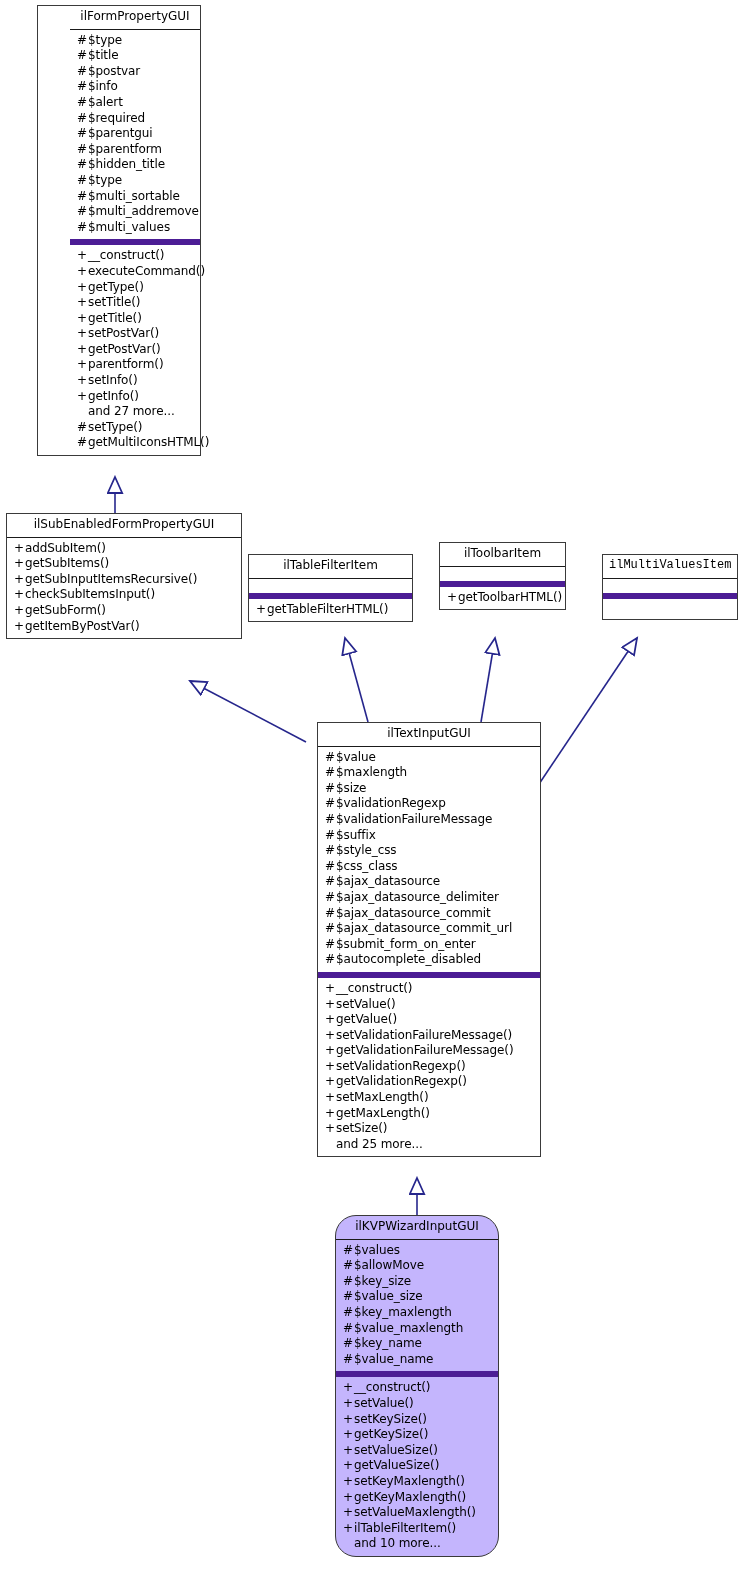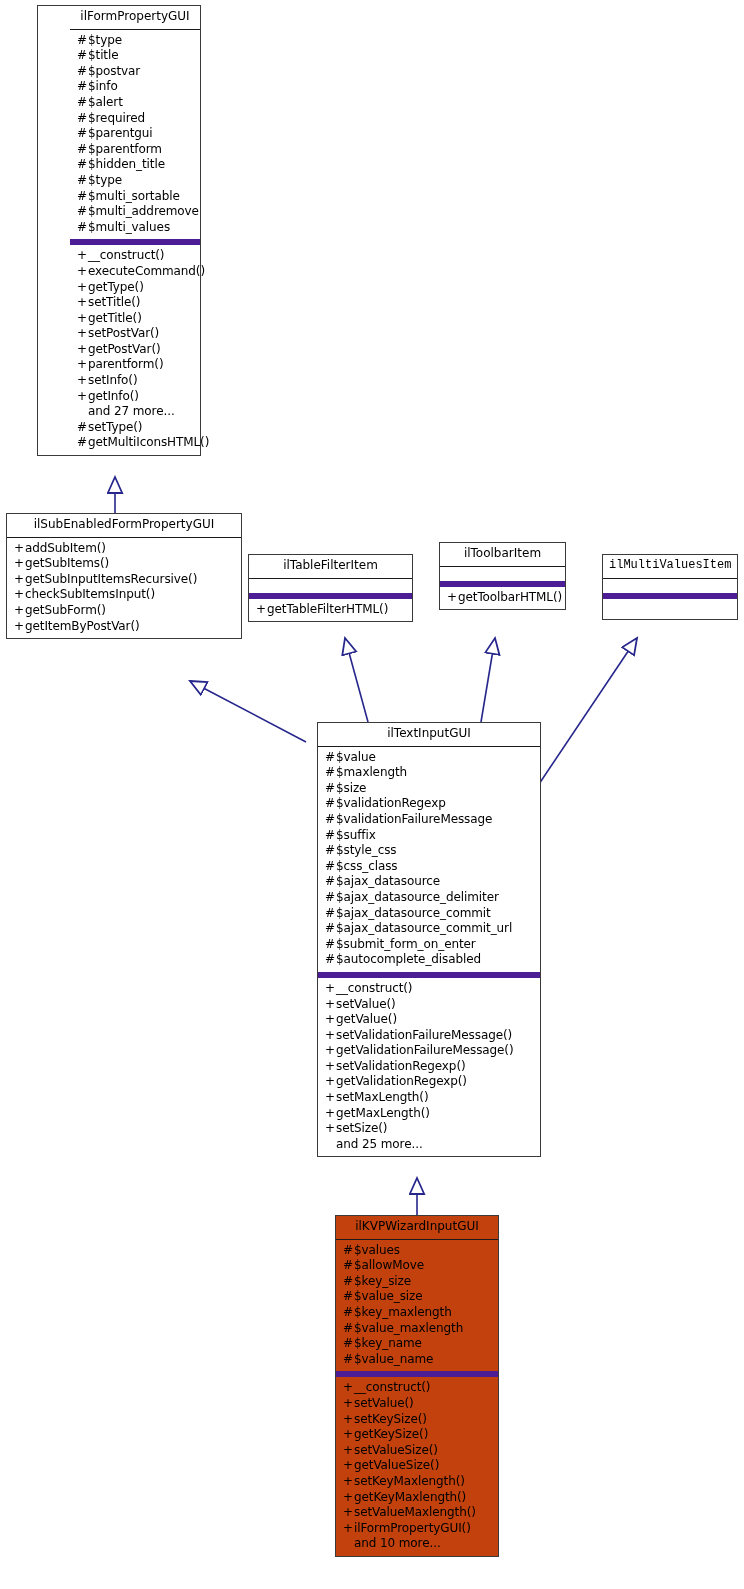--- a/index.html
+++ b/index.html
@@ -31,21 +31,22 @@
     position: absolute;
     box-sizing: border-box;
     border: 1px solid #3a3a3a;
     background: #ffffff;
     font-size: 12px;
     line-height: 15.6px;
     color: #000000;
     z-index: 5;
   }
   .umlbox.shaded {
-    background: #c2410c;
+    background: #c4b5fd;
+    border-radius: 21px;
   }
   .umlbox .title {
     box-sizing: border-box;
     text-align: center;
     padding: 3px 6px 4px 6px;
     border-bottom: 1px solid #1a1a1a;
     white-space: nowrap;
   }
   .umlbox .compartment {
     box-sizing: border-box;
@@ -221,18 +222,18 @@
     <div class="compartment last">
         <div class="memberline"><span class="sym">+</span><span>__construct()</span></div>
         <div class="memberline"><span class="sym">+</span><span>setValue()</span></div>
         <div class="memberline"><span class="sym">+</span><span>setKeySize()</span></div>
         <div class="memberline"><span class="sym">+</span><span>getKeySize()</span></div>
         <div class="memberline"><span class="sym">+</span><span>setValueSize()</span></div>
         <div class="memberline"><span class="sym">+</span><span>getValueSize()</span></div>
         <div class="memberline"><span class="sym">+</span><span>setKeyMaxlength()</span></div>
         <div class="memberline"><span class="sym">+</span><span>getKeyMaxlength()</span></div>
         <div class="memberline"><span class="sym">+</span><span>setValueMaxlength()</span></div>
-        <div class="memberline"><span class="sym">+</span><span>ilFormPropertyGUI()</span></div>
+        <div class="memberline"><span class="sym">+</span><span>ilTableFilterItem()</span></div>
         <div class="memberline"><span class="sym"></span><span>and 10 more...</span></div>
       </div>
   </div>
 
 </div>
 
 </body></html>

